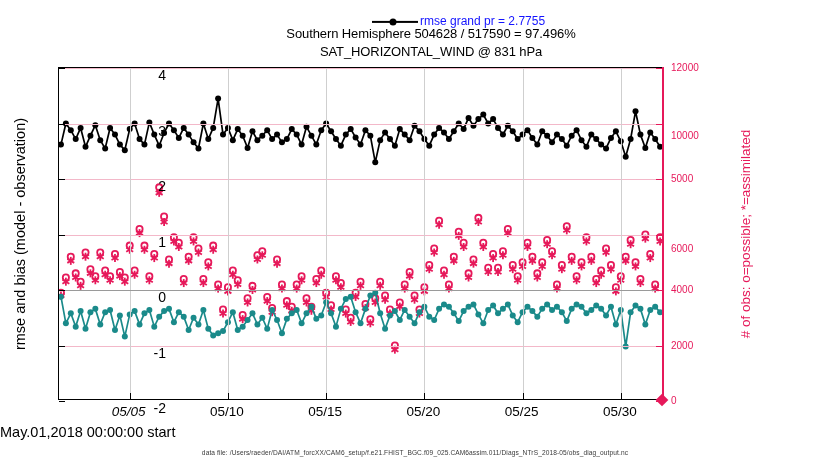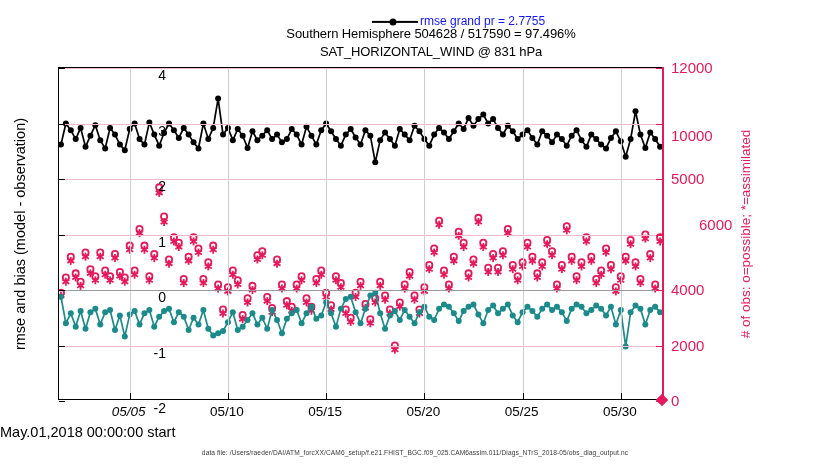--- a/index.html
+++ b/index.html
@@ -18,21 +18,21 @@
 
   .hgrid{position:absolute;left:0;width:100%;height:1px;background:#f3b8c9;}
   .vgrid{position:absolute;top:0;height:100%;width:1px;background:#cfcfcf;}
   .zeroline{position:absolute;left:0;width:100%;height:1.4px;background:#9a9a9a;}
 
   
   .ytickL{position:absolute;right:664px;transform:translateY(-50%);
           font-size:14px;text-align:right;width:0;white-space:nowrap;color:#000;}
   .ytickL span{position:absolute;right:0;}
   .ytickR{position:absolute;left:671px;transform:translateY(-50%);
-          font-size:15px;white-space:nowrap;color:#e6195a;}
+          font-size:10px;white-space:nowrap;color:#e6195a;}
   .xtick{position:absolute;top:404px;transform:translateX(-50%);
          font-size:13.5px;white-space:nowrap;}
 
   .tickmarkL{position:absolute;left:-6px;width:6px;height:1.1px;background:#000;}
   .tickmarkR{position:absolute;right:-6px;width:6px;height:1.1px;background:#e6195a;}
   .tickmarkX{position:absolute;bottom:-6px;width:1.1px;height:6px;background:#000;}
 
   
   #rightspine{position:absolute;left:662px;top:67px;width:2px;height:334px;
               background:#e6195a;}
@@ -1128,21 +1128,21 @@
       </div>
       <div class="ytickL" style="top: 122.5px;">
         <span>3</span>
       </div>
       <div class="ytickL" style="top: 67px;">
         <span>4</span>
       </div>
       <div class="ytickR" style="top: 400px;">0</div>
       <div class="ytickR" style="top: 344.5px;">2000</div>
       <div class="ytickR" style="top: 289px;">4000</div>
-      <div class="ytickR" style="top: 224px; margin-left: 28px;">6000</div>
+      <div class="ytickR" style="top: 248px;">6000</div>
       <div class="ytickR" style="top: 178px;">5000</div>
       <div class="ytickR" style="top: 135px;">10000</div>
       <div class="ytickR" style="top: 67px;">12000</div>
       <div class="xtick" style="left: 128.714px; font-style: italic;">05/05</div>
       <div class="xtick" style="left: 226.929px;">05/10</div>
       <div class="xtick" style="left: 325.143px;">05/15</div>
       <div class="xtick" style="left: 423.357px;">05/20</div>
       <div class="xtick" style="left: 521.571px;">05/25</div>
       <div class="xtick" style="left: 619.786px;">05/30</div>
     </div>

